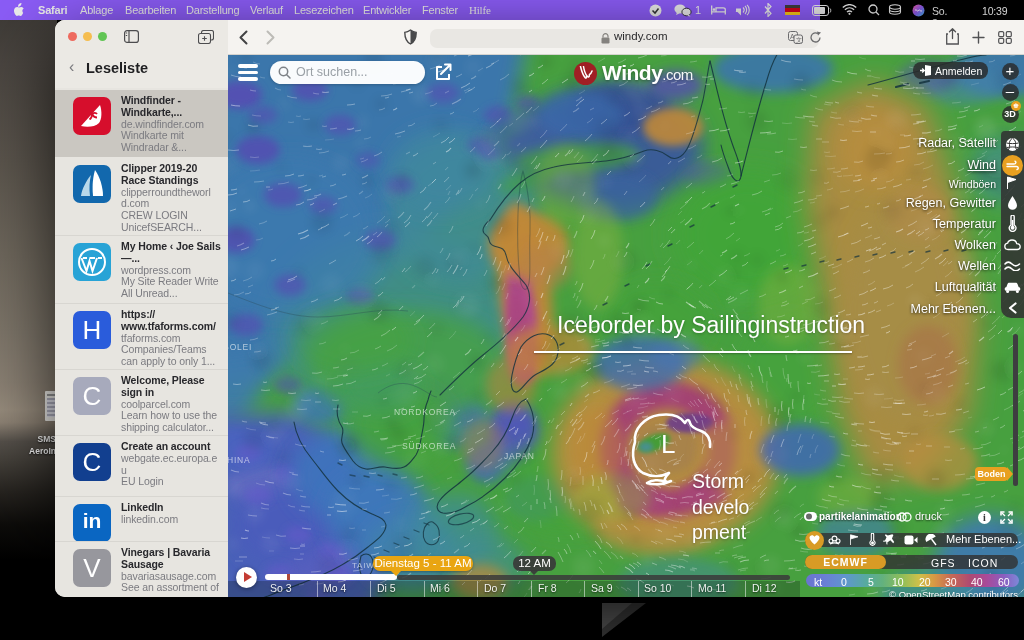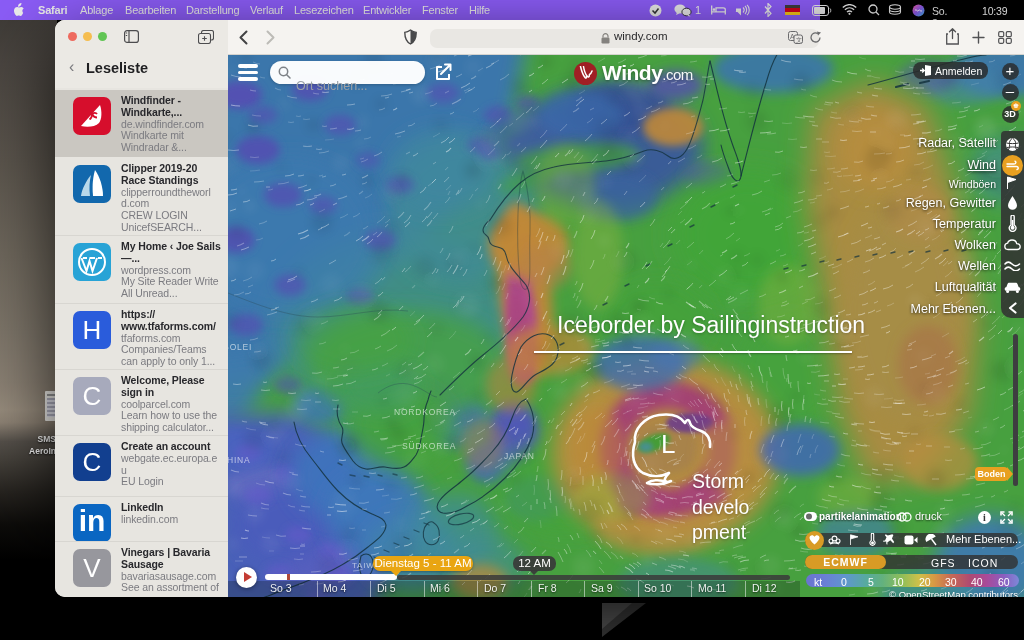--- a/index.html
+++ b/index.html
@@ -47,21 +47,21 @@
       <path d="M7.5,0 C7.6,1 7.2,2 6.5,2.7 C5.8,3.4 4.8,3.8 4,3.7 C3.9,2.8 4.4,1.8 5,1.1 C5.7,0.4 6.8,0 7.5,0 Z M9.2,9.8 C8.8,10.8 8.3,11.7 7.6,12.4 C7,13 6.4,13.1 5.7,12.8 C5,12.5 4.4,12.5 3.7,12.8 C2.9,13.1 2.4,13 1.8,12.3 C0.4,10.8 -0.5,8.1 0.3,6.2 C0.8,4.9 1.9,4.1 3.1,4.1 C3.8,4.1 4.5,4.5 5.1,4.5 C5.6,4.5 6.5,4 7.5,4.1 C8.4,4.2 9.2,4.6 9.7,5.4 C8.8,6 8.3,6.8 8.4,7.9 C8.5,9 9,9.5 9.2,9.8 Z" fill="#ececec"></path>
     </svg>
     <span class="mi" style="left:38px;font-weight:bold;">Safari</span>
   <span class="mi" style="left:80px;">Ablage</span>
   <span class="mi" style="left:125px;">Bearbeiten</span>
   <span class="mi" style="left:186px;">Darstellung</span>
   <span class="mi" style="left:250px;">Verlauf</span>
   <span class="mi" style="left:294px;">Lesezeichen</span>
   <span class="mi" style="left:363px;">Entwickler</span>
   <span class="mi" style="left:422px;">Fenster</span>
-  <span class="mi" style="left:469px;">Hilfe</span>
+  <span class="mi" style="left:469px;font-family:Liberation Serif, serif;">Hilfe</span>
 
   <svg class="mi" style="left:649px;top:4px;" width="13" height="13">
       <circle cx="6.5" cy="6.5" r="6" fill="#e8e8e8"></circle>
       <path d="M3.5,6.5 L6,9 L9.5,4.5" stroke="#333" stroke-width="1.5" fill="none"></path>
     </svg>
   <svg class="mi" style="left:674px;top:4px;" width="18" height="13" viewBox="0 0 18 13">
       <ellipse cx="6" cy="5" rx="5.6" ry="4.6" fill="#e8e8e8"></ellipse>
       <polygon points="3,8.5 2,11 5.5,9.5" fill="#e8e8e8"></polygon>
       <ellipse cx="12.5" cy="8" rx="4.6" ry="3.8" fill="#e8e8e8" stroke="#26262a" stroke-width="0.9"></ellipse>
       <polygon points="15,10.8 16.5,12.8 13,11.5" fill="#e8e8e8"></polygon>
@@ -170,21 +170,21 @@
       <div class="fav" style="background:#a7aabc;font-size:26px;line-height:38px;">C</div>
       <div class="rtxt"><b>Welcome, Please sign in</b><br>coolparcel.com<br>Learn how to use the shipping calculator...</div>
     </div>
     <div class="sep" style="top:415px;"></div>
     <div class="row" style="top:416px;height:60px;">
       <div class="fav" style="background:#123f8f;font-size:26px;line-height:38px;">C</div>
       <div class="rtxt"><b>Create an account</b><br>webgate.ec.europa.e<br>u<br>EU Login</div>
     </div>
     <div class="sep" style="top:476px;"></div>
     <div class="row" style="top:477px;height:44px;">
-      <div class="fav" style="background:#0a66c2;font-weight:bold;font-size:30px;line-height:33px;">in</div>
+      <div class="fav" style="background:#0a66c2;font-weight:bold;font-size:21px;line-height:33px;">in</div>
       <div class="rtxt"><b>LinkedIn</b><br>linkedin.com</div>
     </div>
     <div class="sep" style="top:521px;"></div>
     <div class="row" style="top:522px;height:55px;">
       <div class="fav" style="background:#97979d;font-size:26px;line-height:38px;">V</div>
       <div class="rtxt"><b>Vinegars | Bavaria Sausage</b><br>bavariasausage.com<br>See an assortment of</div>
     </div>
   </div>
 
   <div id="main">
@@ -2386,21 +2386,21 @@
 <div style="position:absolute;left:10px;top:9px;width:20px;height:20px;">
   <div style="position:absolute;top:0;width:20px;height:3.5px;background:#fff;border-radius:2px;"></div>
   <div style="position:absolute;top:6.5px;width:20px;height:3.5px;background:#fff;border-radius:2px;"></div>
   <div style="position:absolute;top:13px;width:20px;height:3.5px;background:#fff;border-radius:2px;"></div>
 </div>
 <div style="position:absolute;left:42px;top:6px;width:155px;height:23px;background:rgba(255,255,255,0.97);border-radius:12px;box-shadow:0 1px 3px rgba(0,0,0,0.2);">
   <svg style="position:absolute;left:8px;top:5px;" width="13" height="13" viewBox="0 0 13 13">
             <circle cx="5.5" cy="5.5" r="4.2" fill="none" stroke="#7e8287" stroke-width="1.5"></circle>
             <line x1="8.7" y1="8.7" x2="12" y2="12" stroke="#7e8287" stroke-width="1.5" stroke-linecap="round"></line>
           </svg>
-  <span style="position:absolute;left:26px;top:18px;color:#9aa0a6;font-size:12.5px;text-align:right;">Ort suchen...</span>
+  <span style="position:absolute;left:26px;top:4px;color:#9aa0a6;font-size:12.5px;text-align:right;">Ort suchen...</span>
 </div>
 <svg style="position:absolute;left:205px;top:7px;" width="20" height="20" viewBox="0 0 20 20">
           <path d="M9,5 L4,5 L4,17 L16,17 L16,12" fill="none" stroke="#fff" stroke-width="2" stroke-linejoin="round"></path>
           <path d="M8,12 L17,3 M12,2.5 L17.5,2.5 L17.5,8" fill="none" stroke="#fff" stroke-width="2" stroke-linecap="round" stroke-linejoin="round"></path>
         </svg>
 
 <div style="position:absolute;left:346px;top:7px;width:23px;height:23px;border-radius:50%;background:#a01f24;"></div>
 <svg style="position:absolute;left:351px;top:11px;" width="15" height="15" viewBox="0 0 15 15">
           <path d="M1.5,0.5 C2.5,4.5 3.5,8.5 6,11.5 C7,12.6 7.6,12 7.4,10.5 M4.5,0.5 C5,3.5 6,7.5 8,10 C9.5,11.8 10.5,11 10.3,9 M10.5,8.5 C11.5,8 12.5,6.5 13,5" fill="none" stroke="#fff" stroke-width="1.5" stroke-linecap="round"></path>
         </svg>

